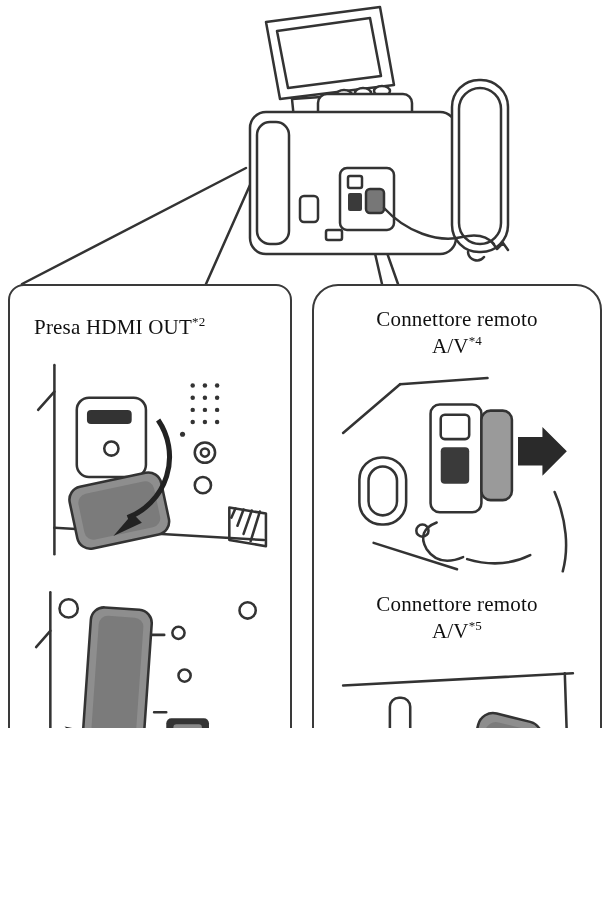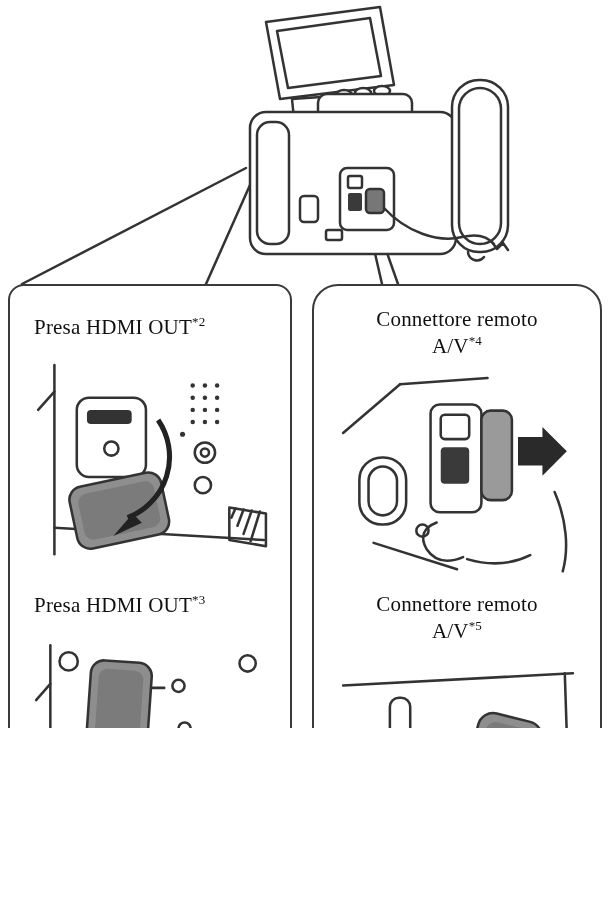--- a/index.html
+++ b/index.html
@@ -122,23 +122,20 @@
       <circle class="ln" cx="170" cy="126" r="8"></circle>
       <g class="ln">
         <path d="M 196 148 L 232 154 L 232 186 L 196 180 Z"></path>
         <path d="M 202 149 L 198 158"></path>
           <path d="M 210 150 L 204 166"></path>
         <path d="M 218 151 L 210 174"></path>
           <path d="M 226 152 L 217 181"></path>
       </g>
     </svg>
 
-    <div class="label second">
-      <span>Presa HDMI OUT</span><sup>*3</sup>
-    </div>
 
     <svg class="illu b" viewBox="0 0 236 212">
       <g class="ln">
         <path d="M 20 10 V 202"></path>
         <path d="M 6 64 L 20 48"></path>
         <path d="M 20 194 L 230 203"></path>
       </g>
       <circle class="ln" cx="38" cy="26" r="9"></circle>
       <g>
         <rect x="56" y="26" width="60" height="134" rx="13" fill="#8e8e8e" stroke="#333" stroke-width="2.5" transform="rotate(4 86 93)"></rect>

